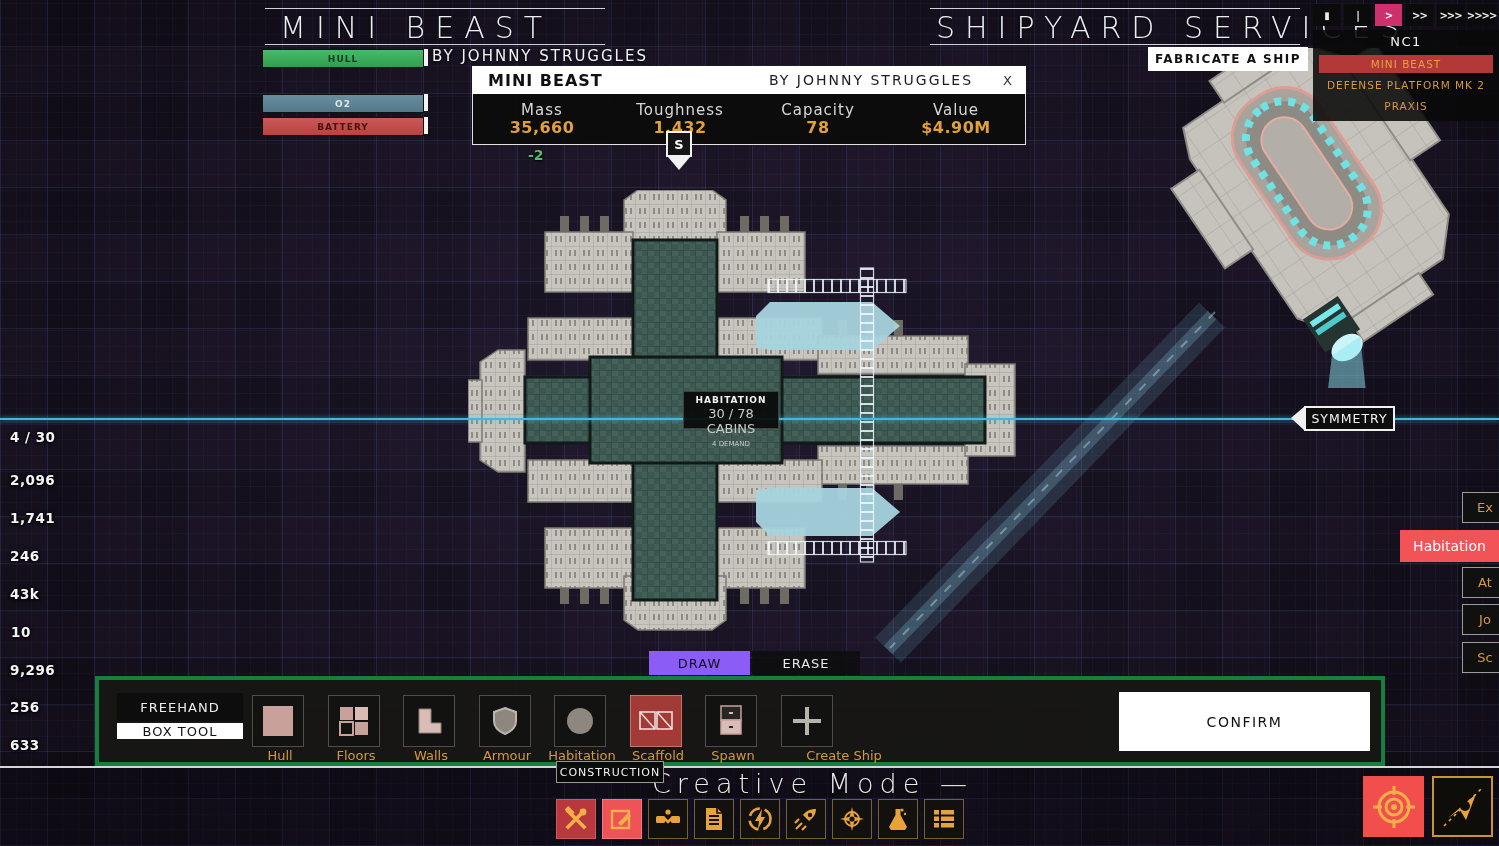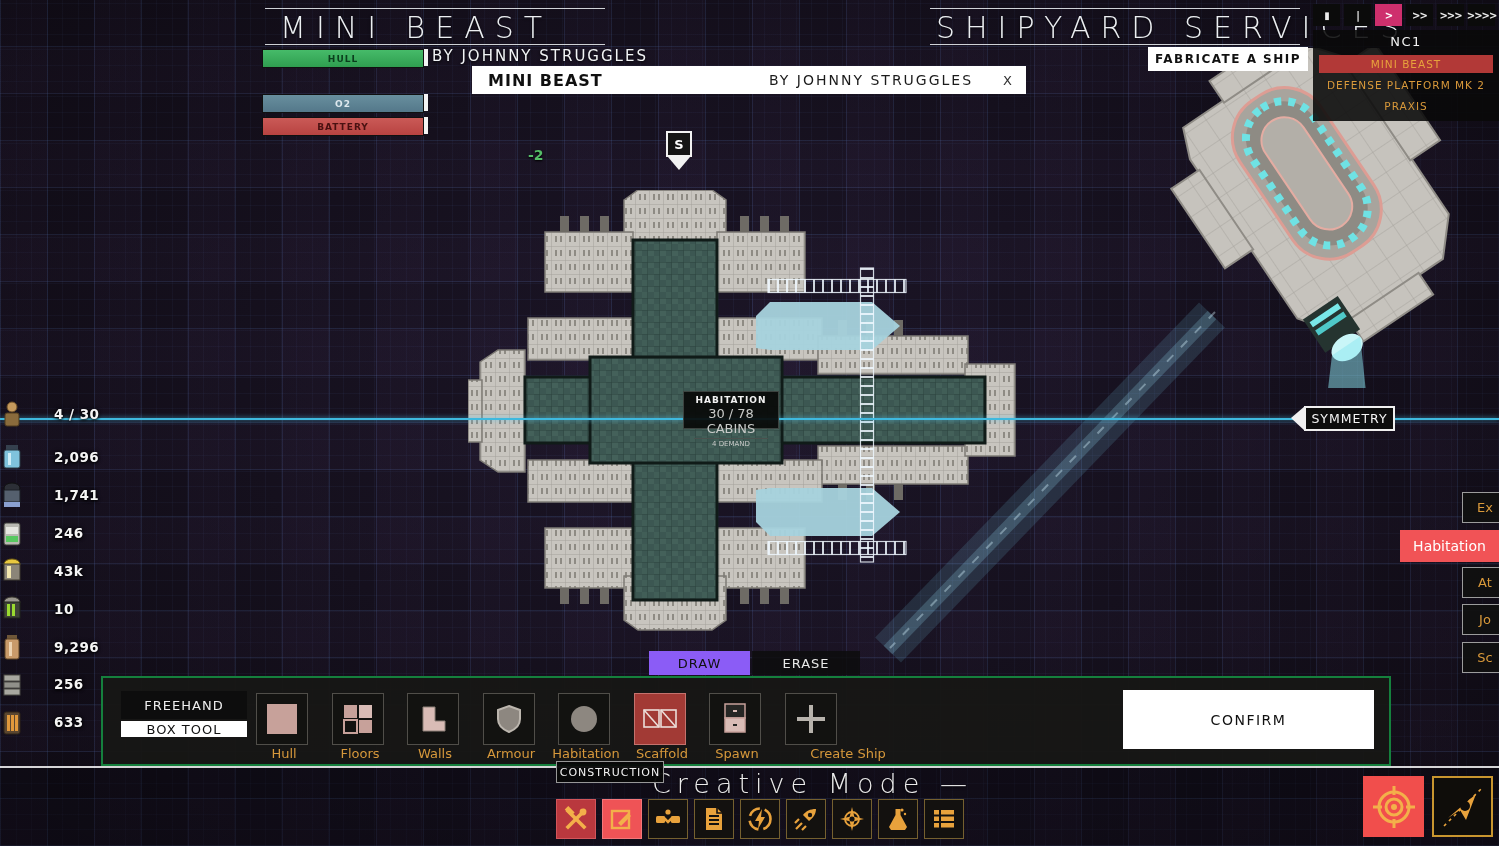--- a/index.html
+++ b/index.html
@@ -77,40 +77,40 @@
   .speed-btn{width:27px;height:22px;background:#0b0b0b;color:#ececec;font-size:10px;font-weight:bold;
     display:flex;align-items:center;justify-content:center;letter-spacing:-1px;}
   .speed-btn.active{background:#ce2f6d;color:#fff;}
   #ship-list{left:1313px;top:30px;width:186px;background:rgba(9,9,9,0.88);z-index:11;padding-bottom:6px;}
   #ship-list .hdr{height:22px;color:#f2f2f2;font-size:13px;letter-spacing:1.5px;display:flex;align-items:center;justify-content:center;}
   .ship-row{height:18px;margin:3px 6px 0;display:flex;align-items:center;justify-content:center;
     color:#d9993a;font-size:10.5px;letter-spacing:1px;}
   .ship-row.selected{background:#b23937;color:#e8a23c;}
 
   
-  .res-row{left:1px;display:flex;align-items:center;gap:31px;height:32px;z-index:10;}
+  .res-row{left:10px;display:flex;align-items:center;gap:31px;height:32px;z-index:10;flex-direction:column;}
   .res-val{color:#f5f5f5;font-size:13.5px;font-weight:bold;letter-spacing:0.5px;text-shadow:0 1px 3px #000,0 0 4px rgba(0,0,0,.9);}
 
   
   #symmetry-btn{left:1304px;top:406px;width:91px;height:25px;background:#0d0d0d;border:2px solid #f0f0f0;
     color:#f4f4f4;font-size:12.5px;letter-spacing:1px;display:flex;align-items:center;justify-content:center;z-index:10;box-sizing:border-box;}
   #symmetry-arrow{left:1291px;top:406px;width:0;height:0;border-top:12px solid transparent;
     border-bottom:13px solid transparent;border-right:14px solid #f0f0f0;z-index:10;}
   .side-btn{left:1462px;width:46px;height:31px;background:rgba(16,16,16,0.92);border:1px solid #9c9c9c;
     color:#d9993a;font-size:13px;display:flex;align-items:center;justify-content:center;z-index:10;box-sizing:border-box;}
   #habitation-btn{left:1400px;top:530px;width:99px;height:32px;background:#f15356;color:#fff;
     font-size:14px;display:flex;align-items:center;justify-content:center;z-index:10;}
 
   
   #tab-draw{left:649px;top:651px;width:101px;height:24px;background:#8b5cf6;color:#111;font-size:13px;
     letter-spacing:1px;display:flex;align-items:center;justify-content:center;z-index:8;}
   #tab-erase{left:752px;top:651px;width:108px;height:24px;background:rgba(13,13,13,0.85);color:#e8e8e8;
     font-size:13px;letter-spacing:1px;display:flex;align-items:center;justify-content:center;z-index:8;}
-  #toolbar{left:101px;top:676px;width:1290px;height:90px;background:rgba(23,23,21,0.96);
-    border:2px solid #15803d;z-index:7;box-sizing:border-box;}
+  #toolbar{left:95px;top:676px;width:1290px;height:90px;background:rgba(23,23,21,0.96);
+    border:4px solid #15803d;z-index:7;box-sizing:border-box;}
   #freehand-btn{left:18px;top:13px;width:126px;height:28px;background:#0d0d0d;color:#ededed;
     font-size:13px;letter-spacing:1px;display:flex;align-items:center;justify-content:center;}
   #boxtool-btn{left:18px;top:43px;width:126px;height:16px;background:#ffffff;color:#111;
     font-size:13px;letter-spacing:1px;display:flex;align-items:center;justify-content:center;}
   .tool{top:15px;width:52px;height:52px;background:#121210;border:1px solid #504e49;box-sizing:border-box;
     display:flex;align-items:center;justify-content:center;}
   .tool.selected{background:#a23a35;border-color:#c4726d;}
   .tool-label{top:68px;width:80px;text-align:center;color:#d6983b;font-size:13px;}
   #confirm-btn{left:1020px;top:12px;width:251px;height:59px;background:#ffffff;color:#111;
     font-size:14px;letter-spacing:1.5px;display:flex;align-items:center;justify-content:center;}
@@ -274,20 +274,38 @@
       <span class="cap"></span>
     </div>
 </div>
 
 <div class="abs" id="ship-dialog">
   <div id="dialog-header">
     <span id="dialog-title">MINI BEAST</span>
     <span id="dialog-author">BY JOHNNY STRUGGLES</span>
     <span id="dialog-close">X</span>
   </div>
+  <div id="dialog-body">
+    <div class="stat">
+      <div class="lab">Mass</div>
+      <div class="val">35,660</div>
+    </div>
+    <div class="stat">
+      <div class="lab">Toughness</div>
+      <div class="val">1,432</div>
+    </div>
+    <div class="stat">
+      <div class="lab">Capacity</div>
+      <div class="val">78</div>
+    </div>
+    <div class="stat">
+      <div class="lab">Value</div>
+      <div class="val">$4.90M</div>
+    </div>
+  </div>
 </div>
 <div class="abs" id="delta">-2</div>
 <div class="abs" id="spawn-pin">
   <div class="sq">S</div>
   <div class="tri"></div>
 </div>
 
 <div class="abs title-rule" style="left:930px;top:8px;width:370px;"></div>
 <div class="abs hud-title" style="left:936px;top:10px;">SHIPYARD SERVICES</div>
 <div class="abs title-rule" style="left:930px;top:44px;width:370px;"></div>

